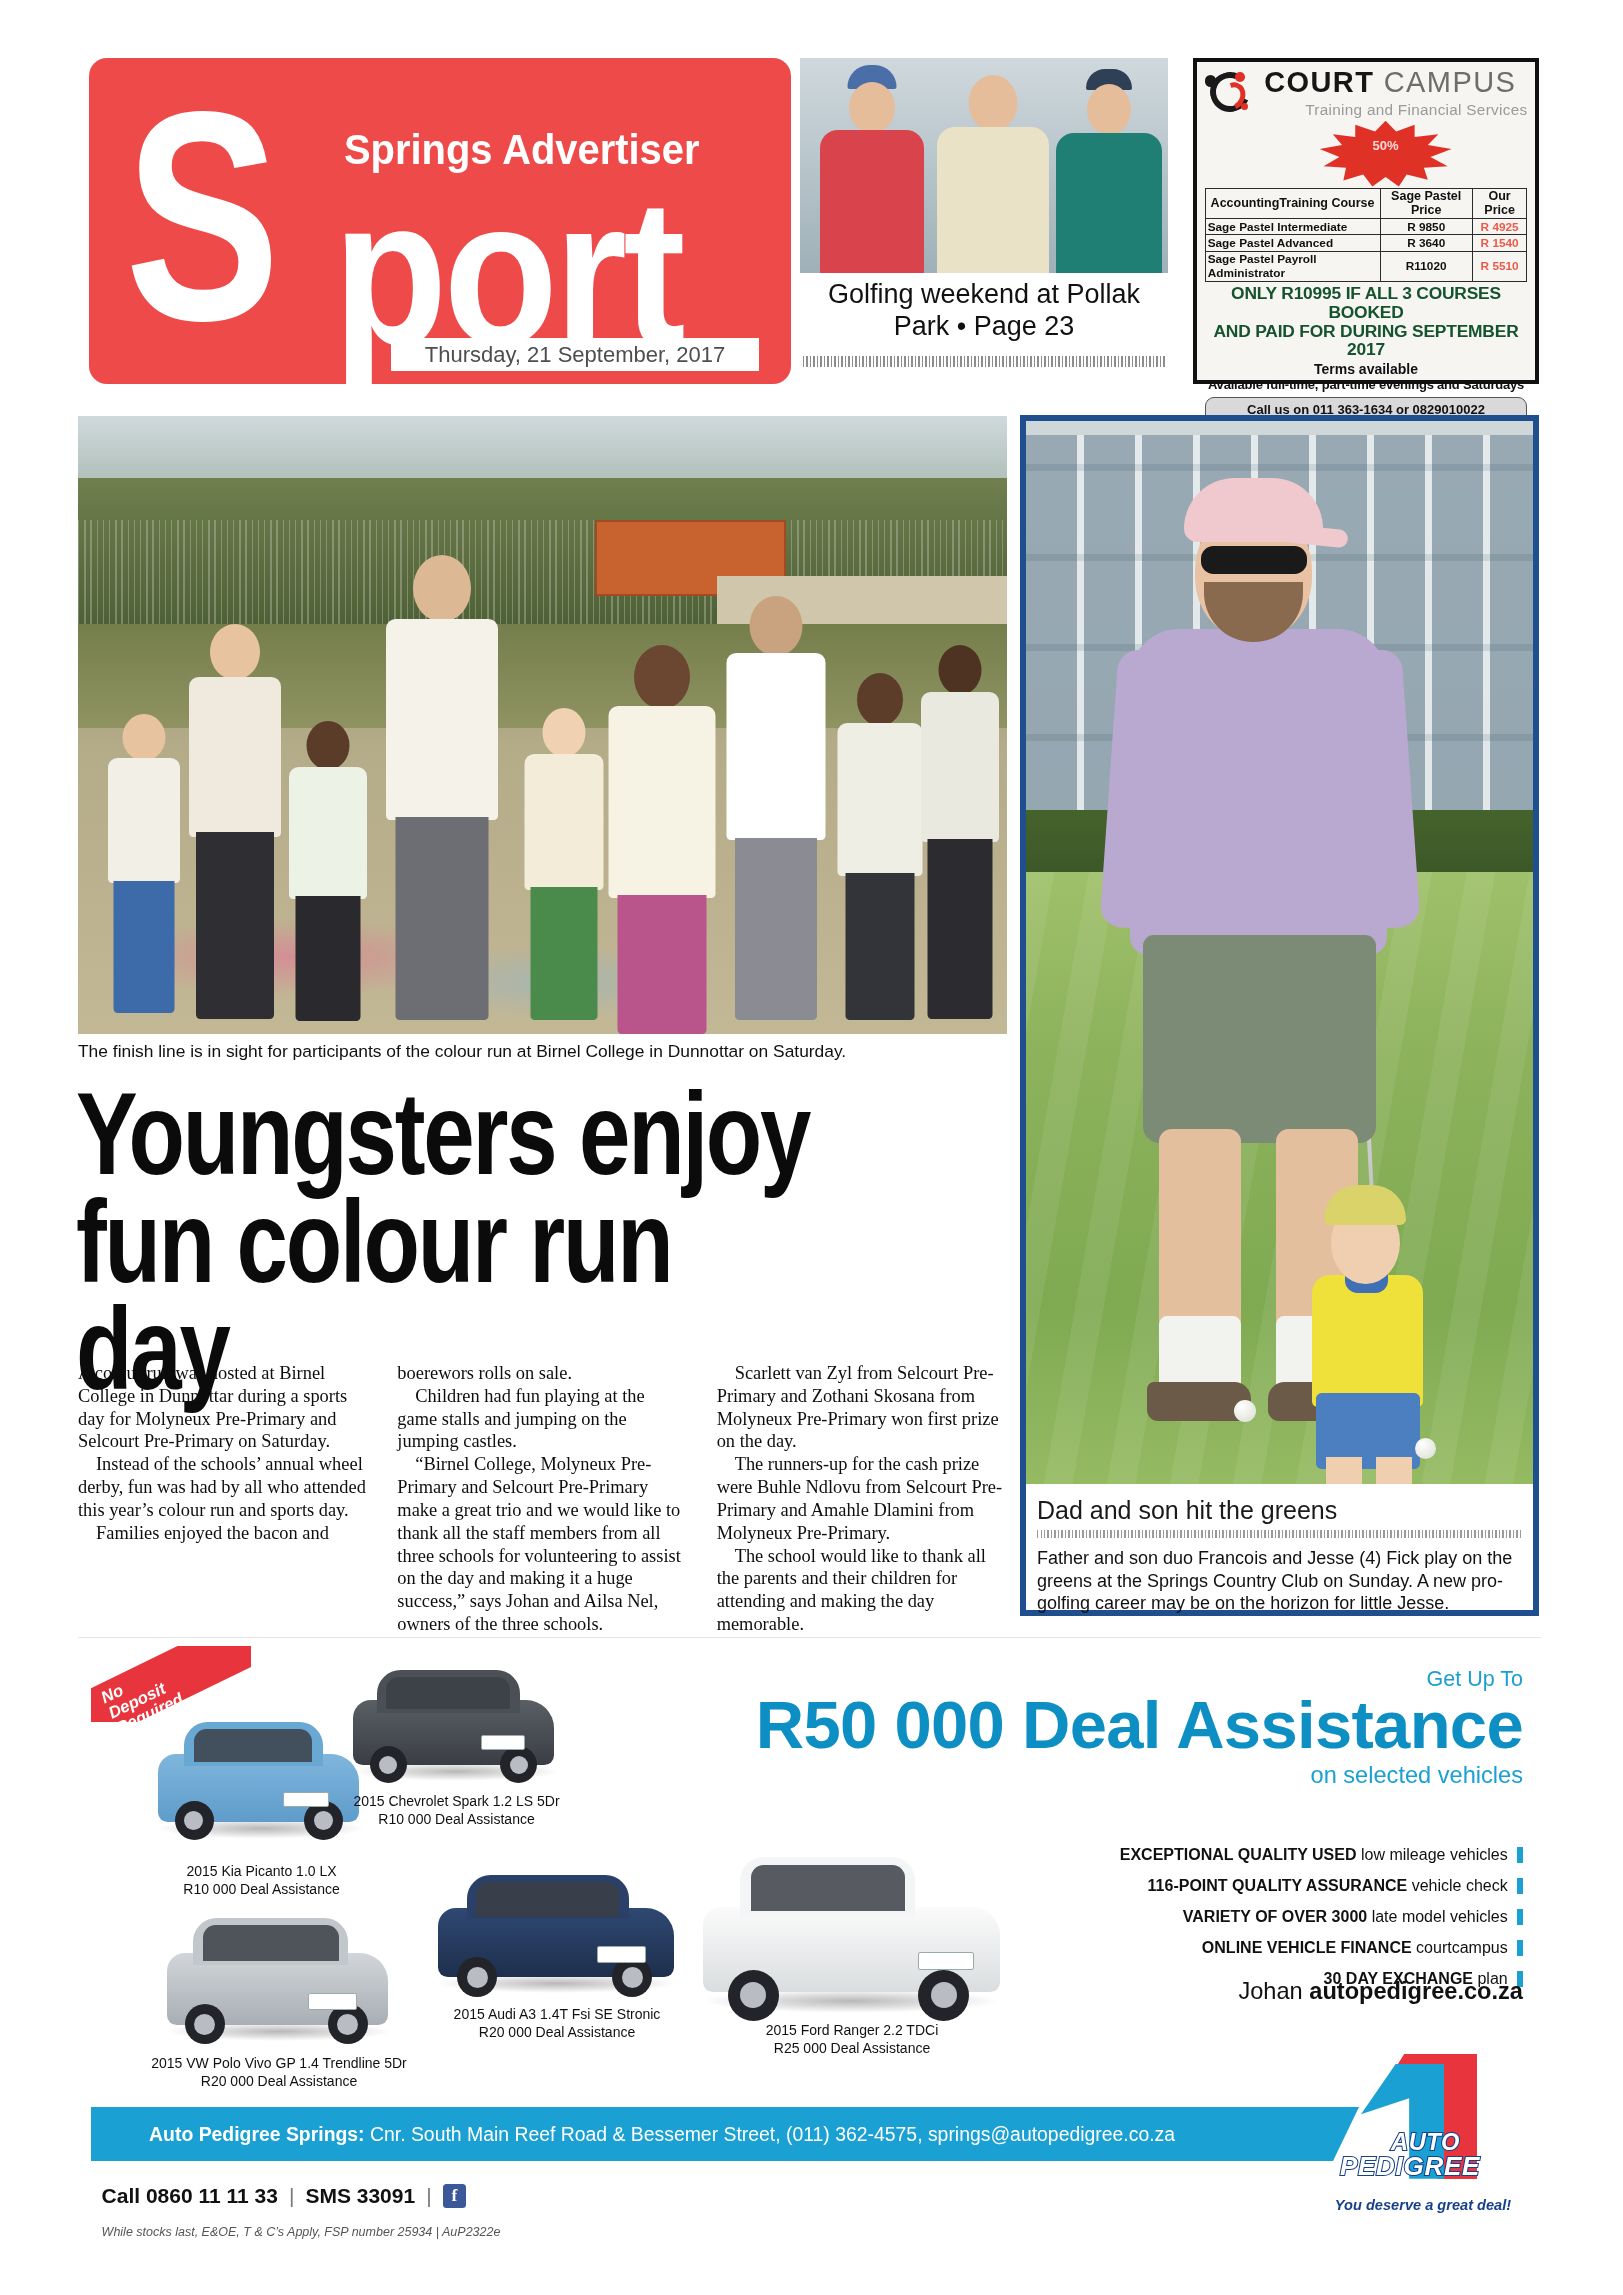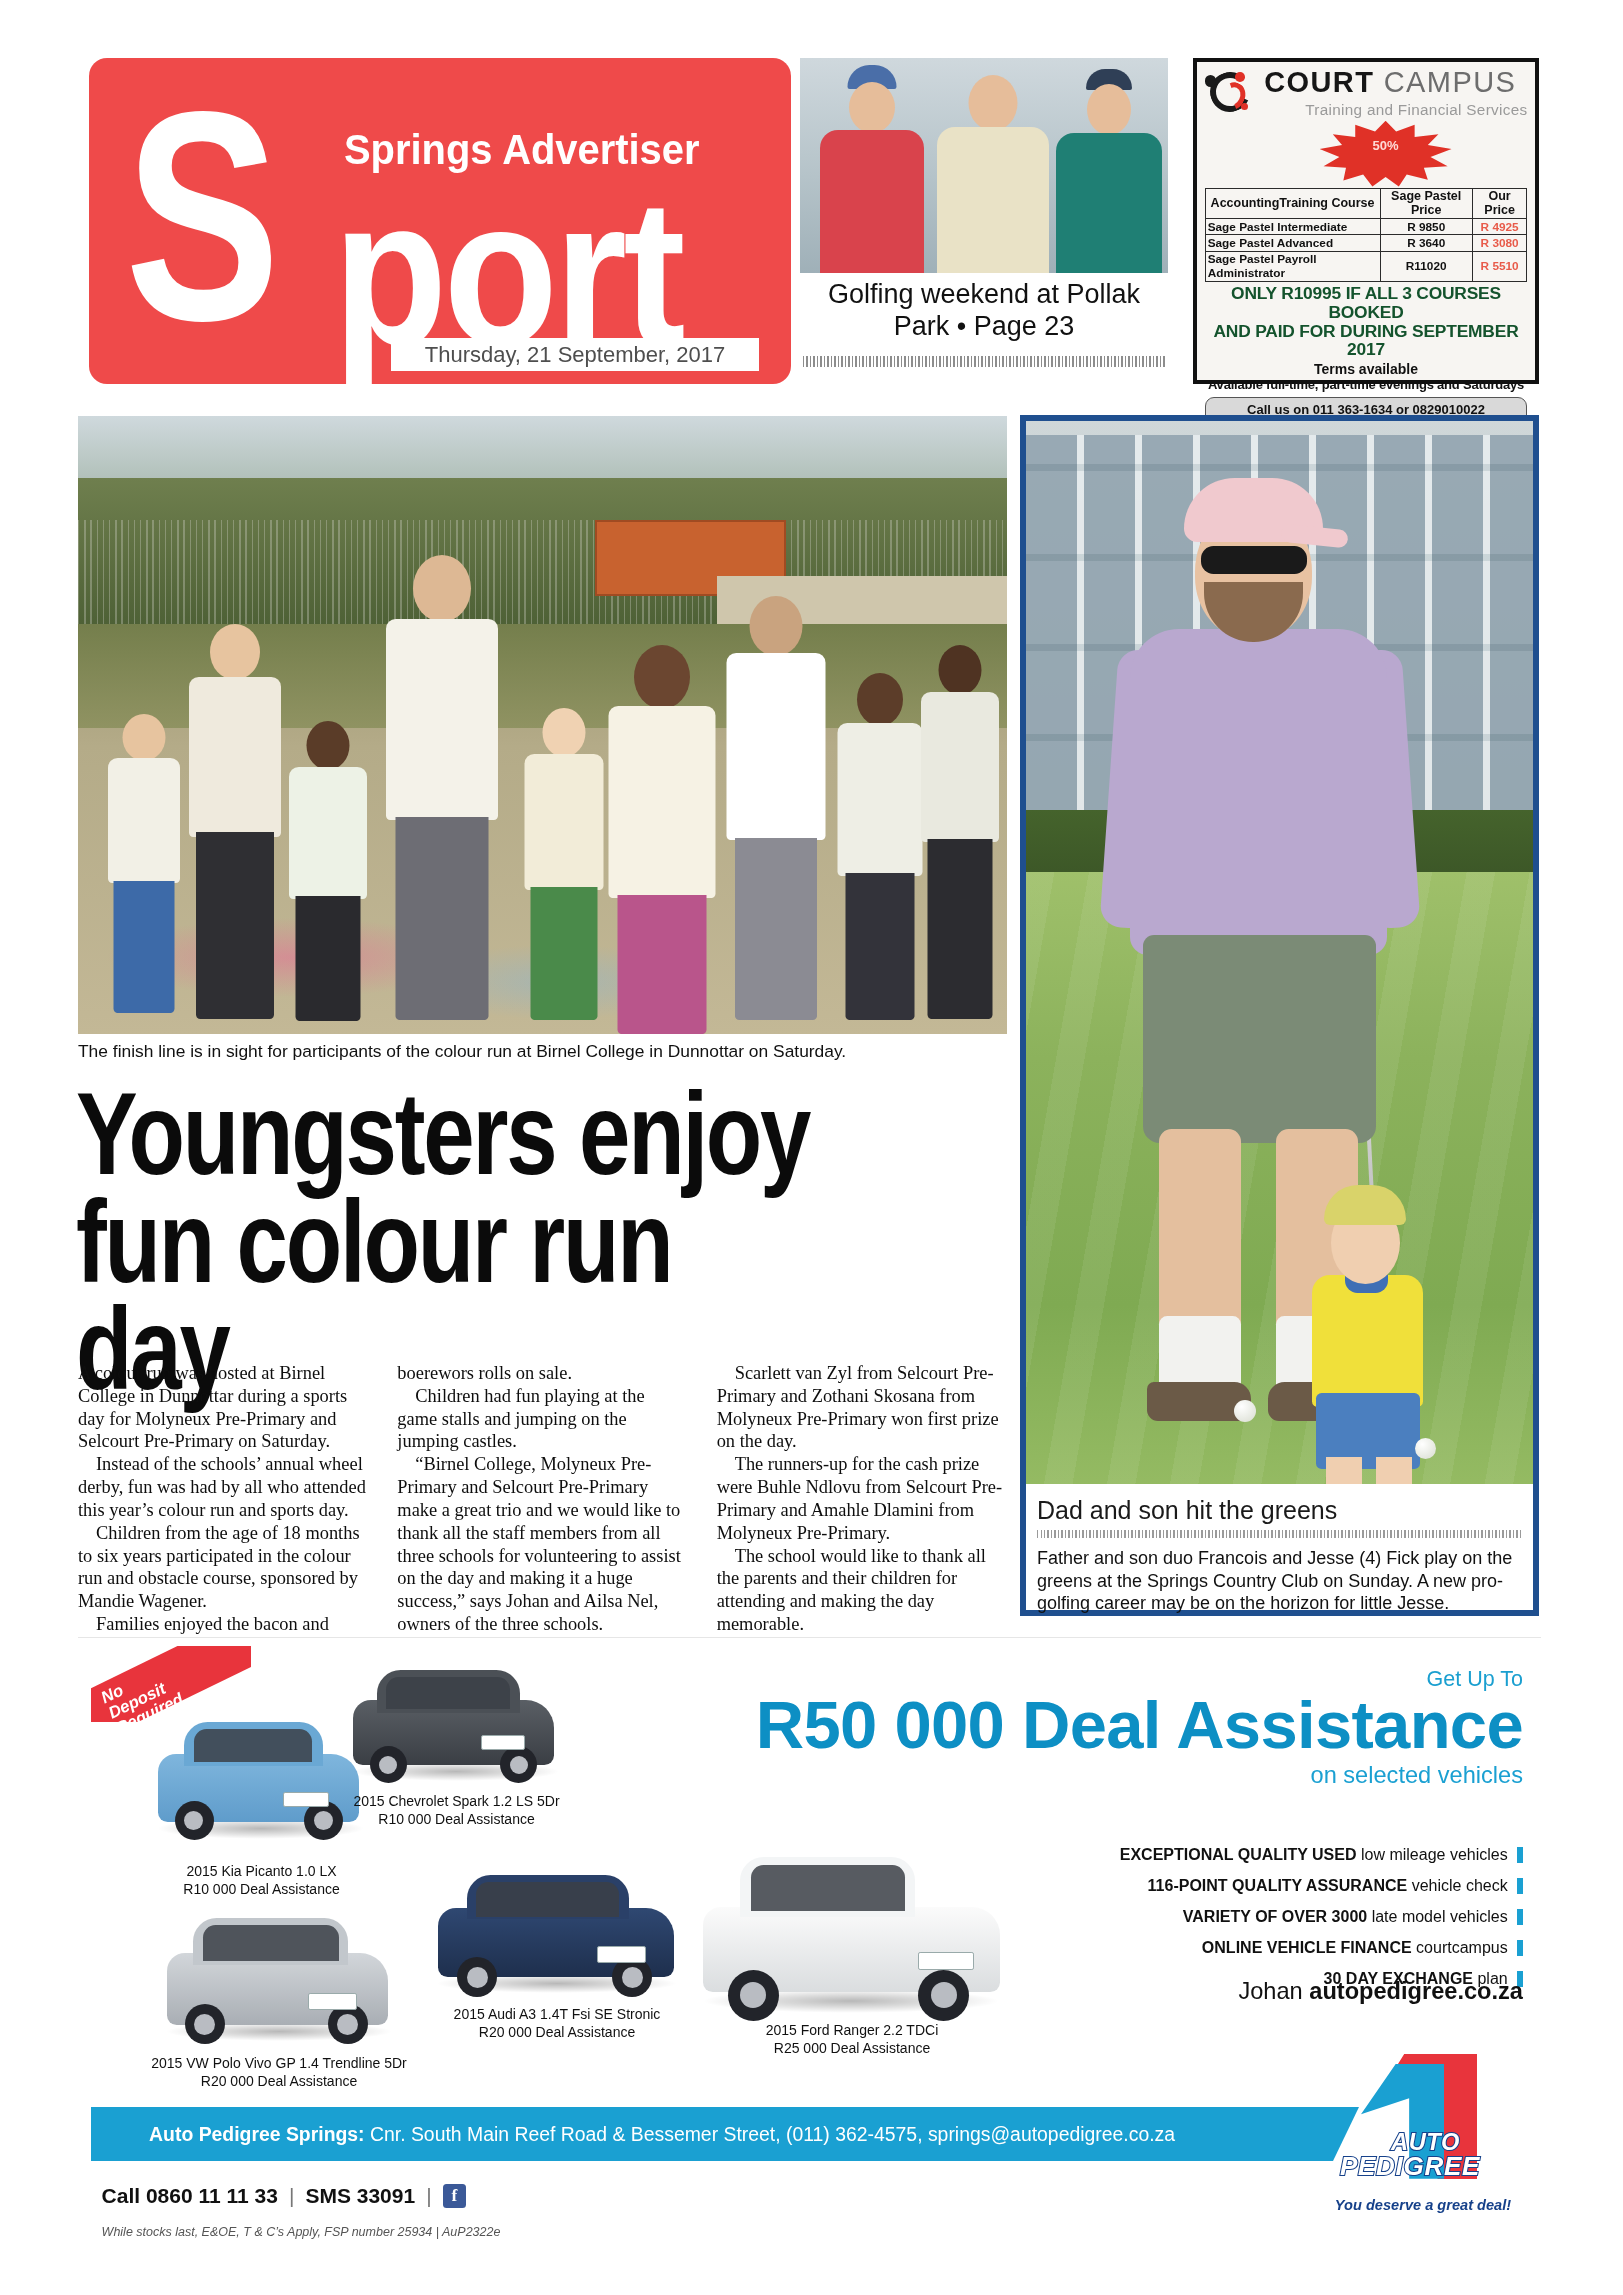--- a/index.html
+++ b/index.html
@@ -350,21 +350,21 @@
         <th>Our Price</th>
       </tr>
       <tr>
         <td class="l">Sage Pastel Intermediate</td>
         <td class="c">R 9850</td>
         <td class="red">R 4925</td>
       </tr>
       <tr>
         <td class="l">Sage Pastel Advanced</td>
         <td class="c">R 3640</td>
-        <td class="red">R 3080</td>
+        <td class="red">R 1540</td>
       </tr>
       <tr>
         <td class="l">Sage Pastel Payroll Administrator</td>
         <td class="c">R11020</td>
         <td class="red">R 5510</td>
       </tr>
     </tbody>
       </table>
 
     <div class="cc-promo">
@@ -443,21 +443,20 @@
 
   <div class="headline">
     <div>Youngsters enjoy</div>
     <div>fun colour run day</div>
   </div>
 
   <div class="article">
     <div class="col">
       <p class="first">A colour run was hosted at Birnel College in Dunnottar during a sports day for Molyneux Pre-Primary and Selcourt Pre-Primary on Saturday.</p>
       <p>Instead of the schools’ annual wheel derby, fun was had by all who attended this year’s colour run and sports day.</p>
-      <p>Children from the age of 18 months to six years participated in the colour run and obstacle course, sponsored by Mandie Wagener.</p>
       <p>Families enjoyed the bacon and</p>
     </div>
     <div class="col">
       <p class="first">boerewors rolls on sale.</p>
       <p>Children had fun playing at the game stalls and jumping on the jumping castles.</p>
       <p>“Birnel College, Molyneux Pre-Primary and Selcourt Pre-Primary make a great trio and we would like to thank all the staff members from all three schools for volunteering to assist on the day and making it a huge success,” says Johan and Ailsa Nel, owners of the three schools.</p>
       <p>Chris van Niekerk sponsored the first prize vouchers to the winners.</p>
     </div>
     <div class="col">
       <p>Scarlett van Zyl from Selcourt Pre-Primary and Zothani Skosana from Molyneux Pre-Primary won first prize on the day.</p>

